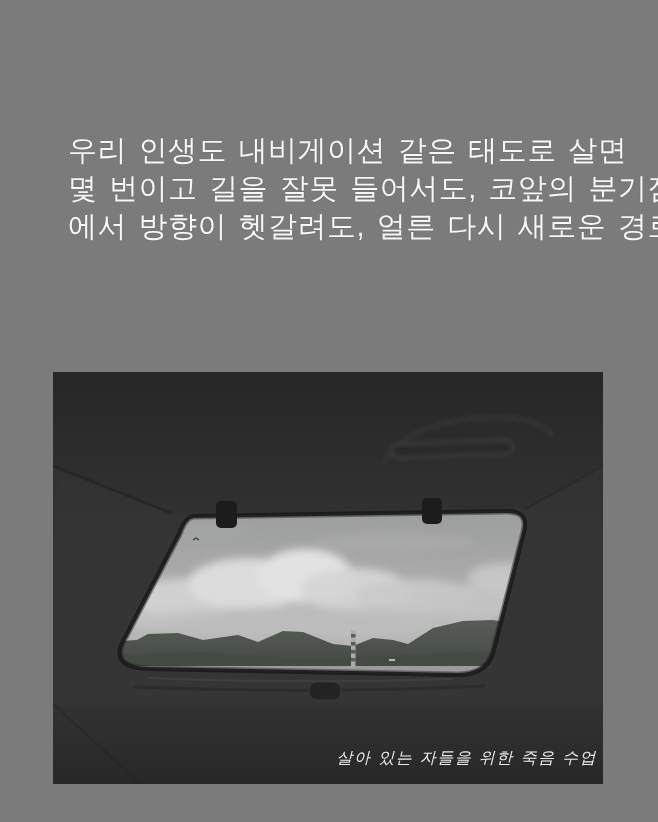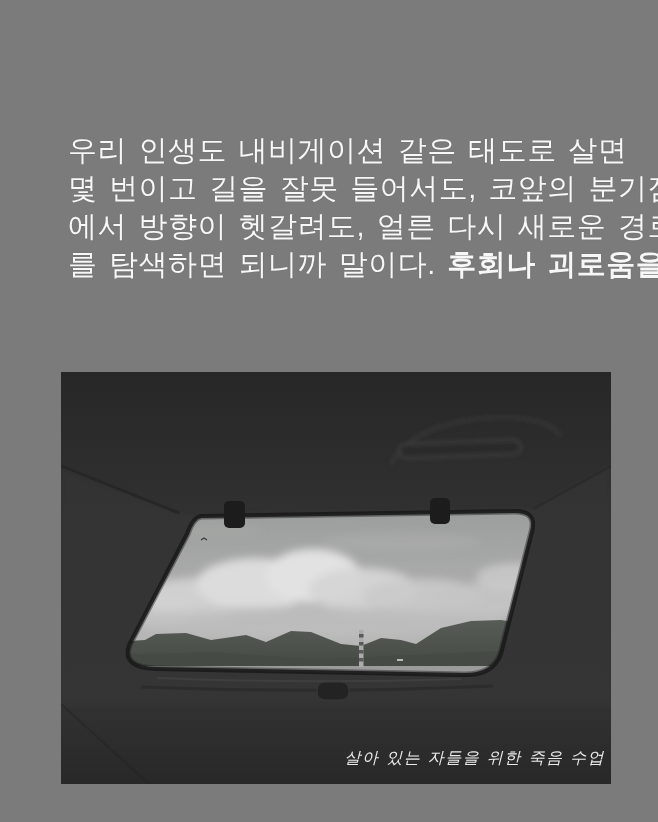--- a/index.html
+++ b/index.html
@@ -28,21 +28,20 @@
   .quote .seg-regular { font-weight: 400; }
   .quote .seg-bold { font-weight: 700; }
   .photo {
     position: absolute;
     left: 53px;
     top: 372px;
     width: 550px;
     height: 412px;
     background: var(--photo-dark, #2e2e2e);
     z-index: 1;
-    margin-left: 8px;
   }
   .photo svg { display: block; width: 550px; height: 412px; }
   .photo-caption {
     position: absolute;
     right: 6px;
     bottom: 15px;
     color: var(--caption, #e9e9e9);
     font-family: "DejaVu Serif", serif;
     font-style: italic;
     font-size: 16px;
@@ -52,21 +51,20 @@
 </style>
 </head>
 <body>
 
 <div class="canvas">
 
   <div class="quote">
     <div class="line"><span class="seg-regular">우리 인생도 내비게이션 같은 태도로 살면</span><span class="seg-bold"></span></div>
     <div class="line"><span class="seg-regular">몇 번이고 길을 잘못 들어서도, 코앞의 분기점</span><span class="seg-bold"></span></div>
     <div class="line"><span class="seg-regular">에서 방향이 헷갈려도, 얼른 다시 새로운 경로</span><span class="seg-bold"></span></div>
-    <div class="line"><span class="seg-regular">를 탐색하면 되니까 말이다. </span><span class="seg-bold">후회나 괴로움을</span></div>
   </div>
 
   <div class="photo">
     <svg viewBox="0 0 550 412" xmlns="http://www.w3.org/2000/svg">
       <defs>
         <linearGradient id="bgGrad" x1="0" y1="0" x2="0" y2="1">
           <stop offset="0" stop-color="#272727"></stop>
           <stop offset="0.35" stop-color="#313131"></stop>
           <stop offset="0.78" stop-color="#333333"></stop>
           <stop offset="1" stop-color="#282828"></stop>

